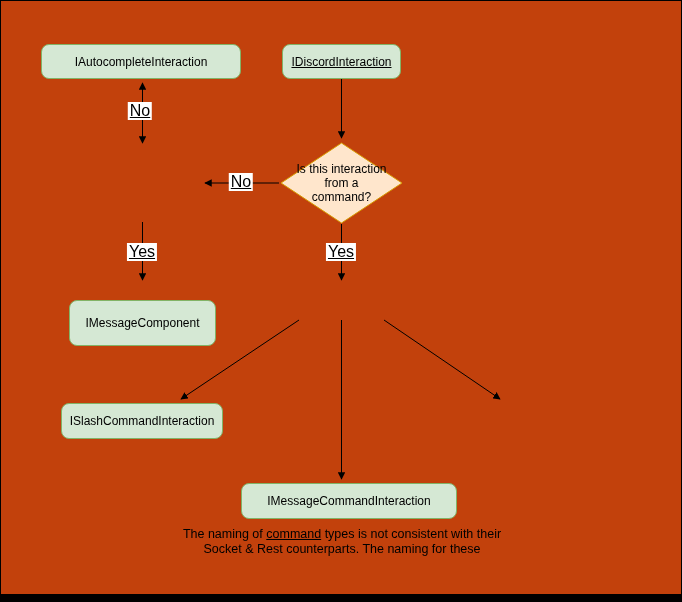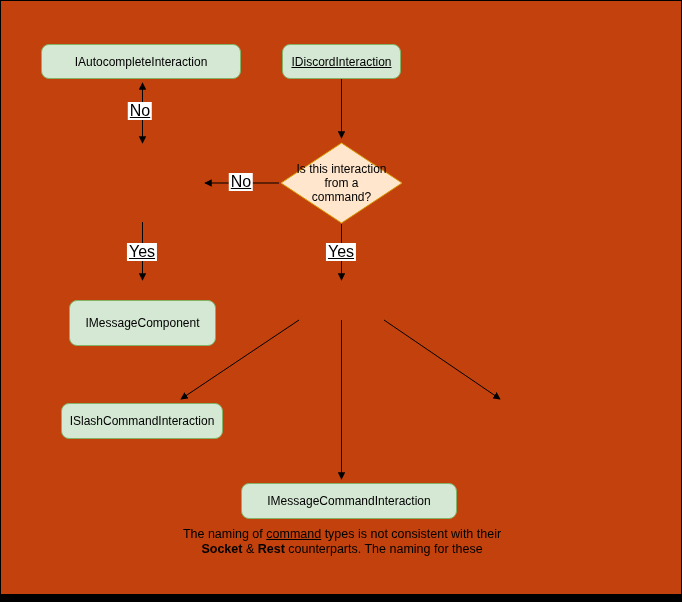--- a/index.html
+++ b/index.html
@@ -56,21 +56,21 @@
     white-space: nowrap;
     text-decoration: underline;
   }
   .note {
     position: absolute;
     left: 141px; top: 526px; width: 400px;
     text-align: center;
     font-size: 12.5px; line-height: 15px; color: #000000;
   }
   .note .u { text-decoration: underline; }
-  .note .b { font-weight: bold; margin-top: 12px; }
+  .note .b { font-weight: normal; margin-top: 12px; }
 </style>
 </head>
 <body>
 
 <div class="frame">
 
   <svg class="edges" viewBox="0 0 682 602" xmlns="http://www.w3.org/2000/svg">
     <defs>
       <marker id="arrow" viewBox="0 0 10 10" refX="9" refY="5" markerWidth="7.5" markerHeight="7.5" orient="auto-start-reverse">
         <path d="M0,0 L10,5 L0,10 z" fill="#000000"></path>

